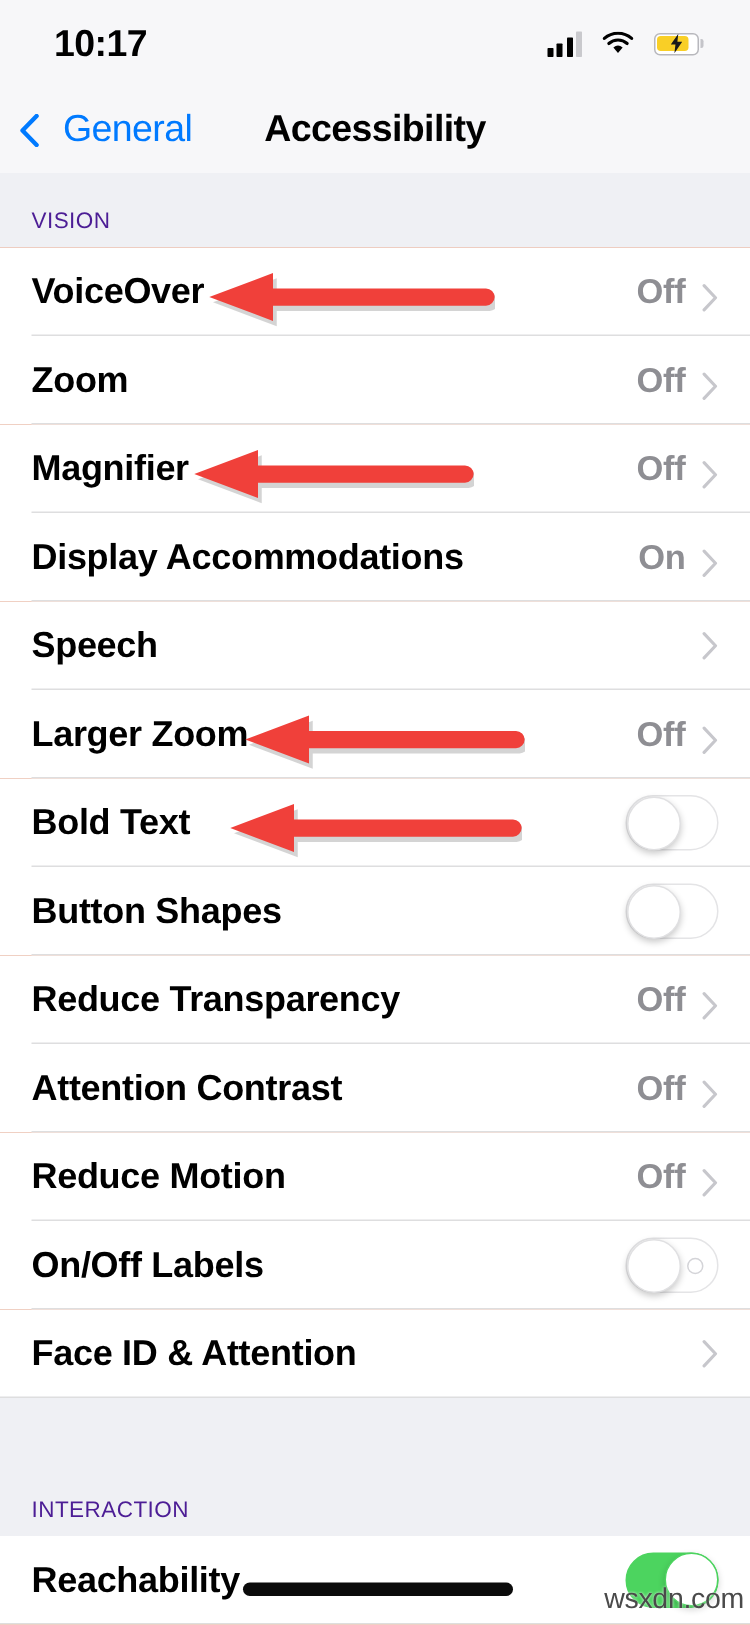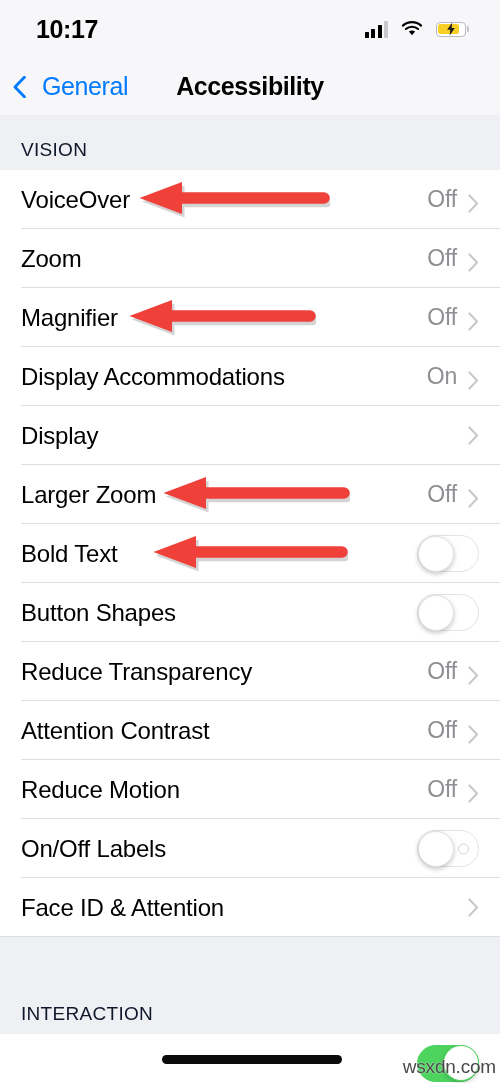--- a/index.html
+++ b/index.html
@@ -103,29 +103,29 @@
     font-weight:bold;
     color:#000;
     letter-spacing:-0.4px;
     pointer-events:none;
   }
 
   
   .section-header {
     background:#eff0f4;
     padding:24px 0 9px 21px;
-    font-size:19px;
-    color:#0f172a;
+    font-size:15px;
+    color:#4c1d95;
     letter-spacing:0.3px;
   }
   .section-gap {
     background:#eff0f4;
     height:42px;
   }
-  .group { background:#c2410c; }
+  .group { background:#c2410c;font-weight:bold; }
 
   .row {
     position:relative;
     height:59px;
     display:flex;
     align-items:center;
     padding:0 21px 0 21px;
     background:#fff;
     cursor:pointer;
   }
@@ -308,21 +308,21 @@
         <div class="row">
           <div class="row-label">Display Accommodations</div>
           <div class="row-right">
             <span class="row-value">On</span>
             <svg class="disclosure" viewBox="0 0 11 19">
               <path d="M1.4 1.4 L9 9.5 L1.4 17.6" stroke="#c7c7cc" stroke-width="2.1" fill="none" stroke-linecap="round" stroke-linejoin="round"></path>
             </svg>
           </div>
         </div>
         <div class="row">
-          <div class="row-label">Display</div>
+          <div class="row-label">Speech</div>
           <div class="row-right">
             <svg class="disclosure" viewBox="0 0 11 19">
               <path d="M1.4 1.4 L9 9.5 L1.4 17.6" stroke="#c7c7cc" stroke-width="2.1" fill="none" stroke-linecap="round" stroke-linejoin="round"></path>
             </svg>
           </div>
         </div>
         <div class="row">
           <div class="row-label">Larger Zoom</div>
           <div class="row-right">
             <span class="row-value">Off</span>
@@ -389,20 +389,21 @@
             <svg class="disclosure" viewBox="0 0 11 19">
               <path d="M1.4 1.4 L9 9.5 L1.4 17.6" stroke="#c7c7cc" stroke-width="2.1" fill="none" stroke-linecap="round" stroke-linejoin="round"></path>
             </svg>
           </div>
         </div>
       </div>
       <div class="section-gap"></div>
       <div class="section-header">INTERACTION</div>
       <div class="group">
         <div class="row last">
+          <div class="row-label">Reachability</div>
           <div class="row-right">
             <div class="toggle on">
               <div class="knob"></div>
             </div>
           </div>
         </div>
       </div>
     </div>
 
   <div class="watermark">wsxdn.com</div>

